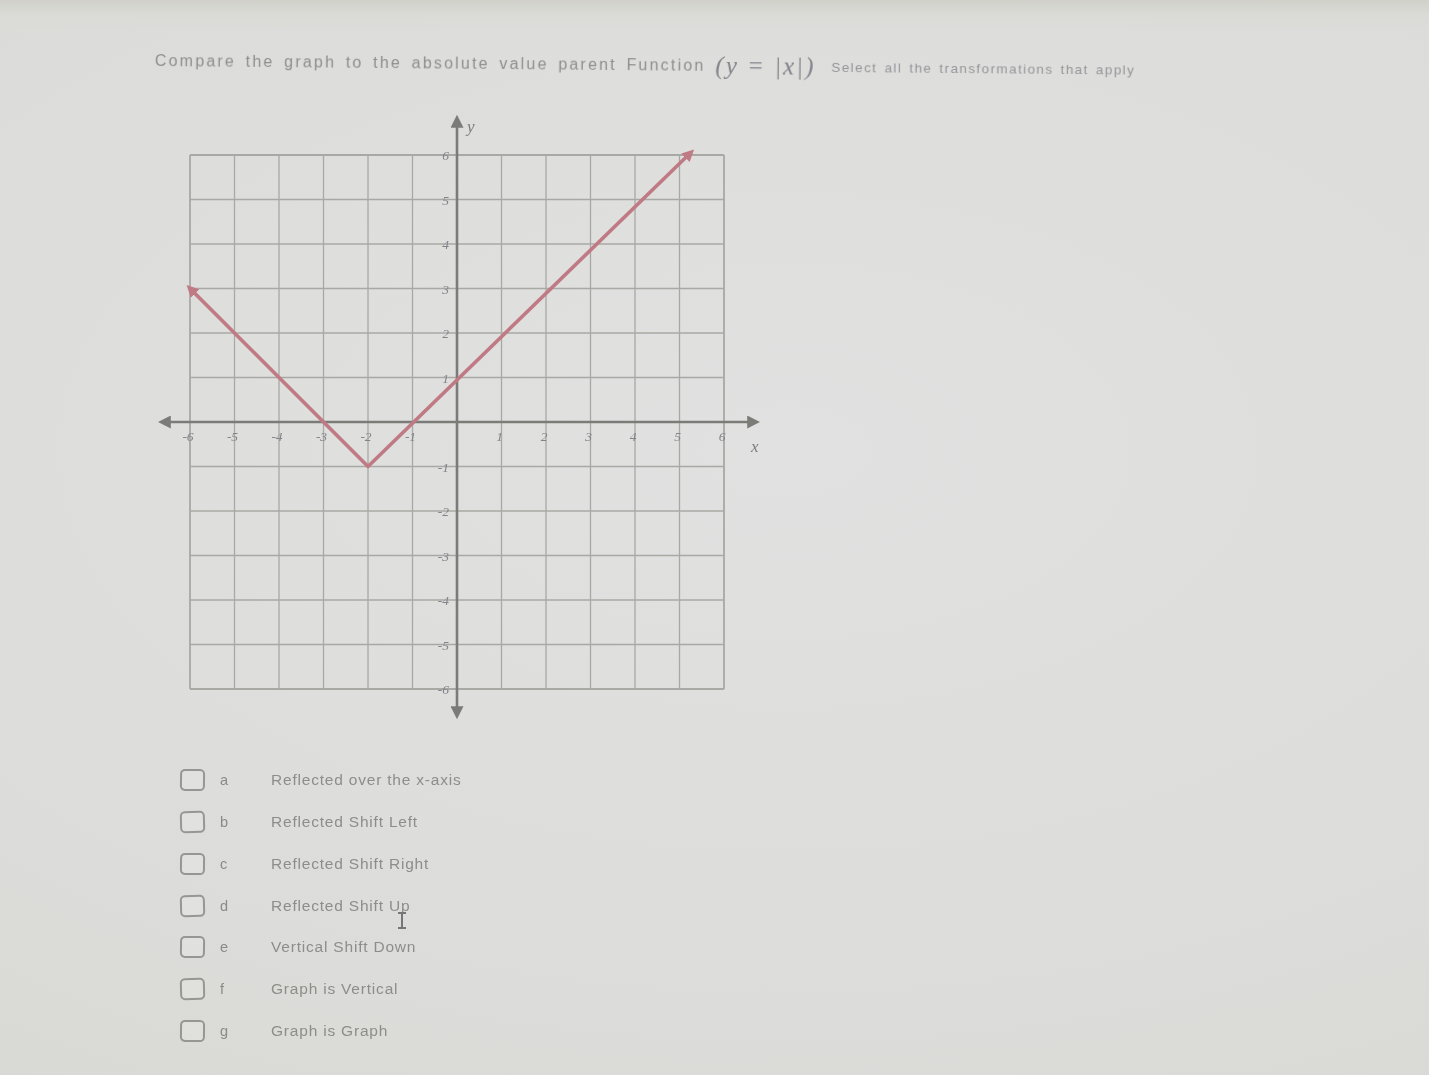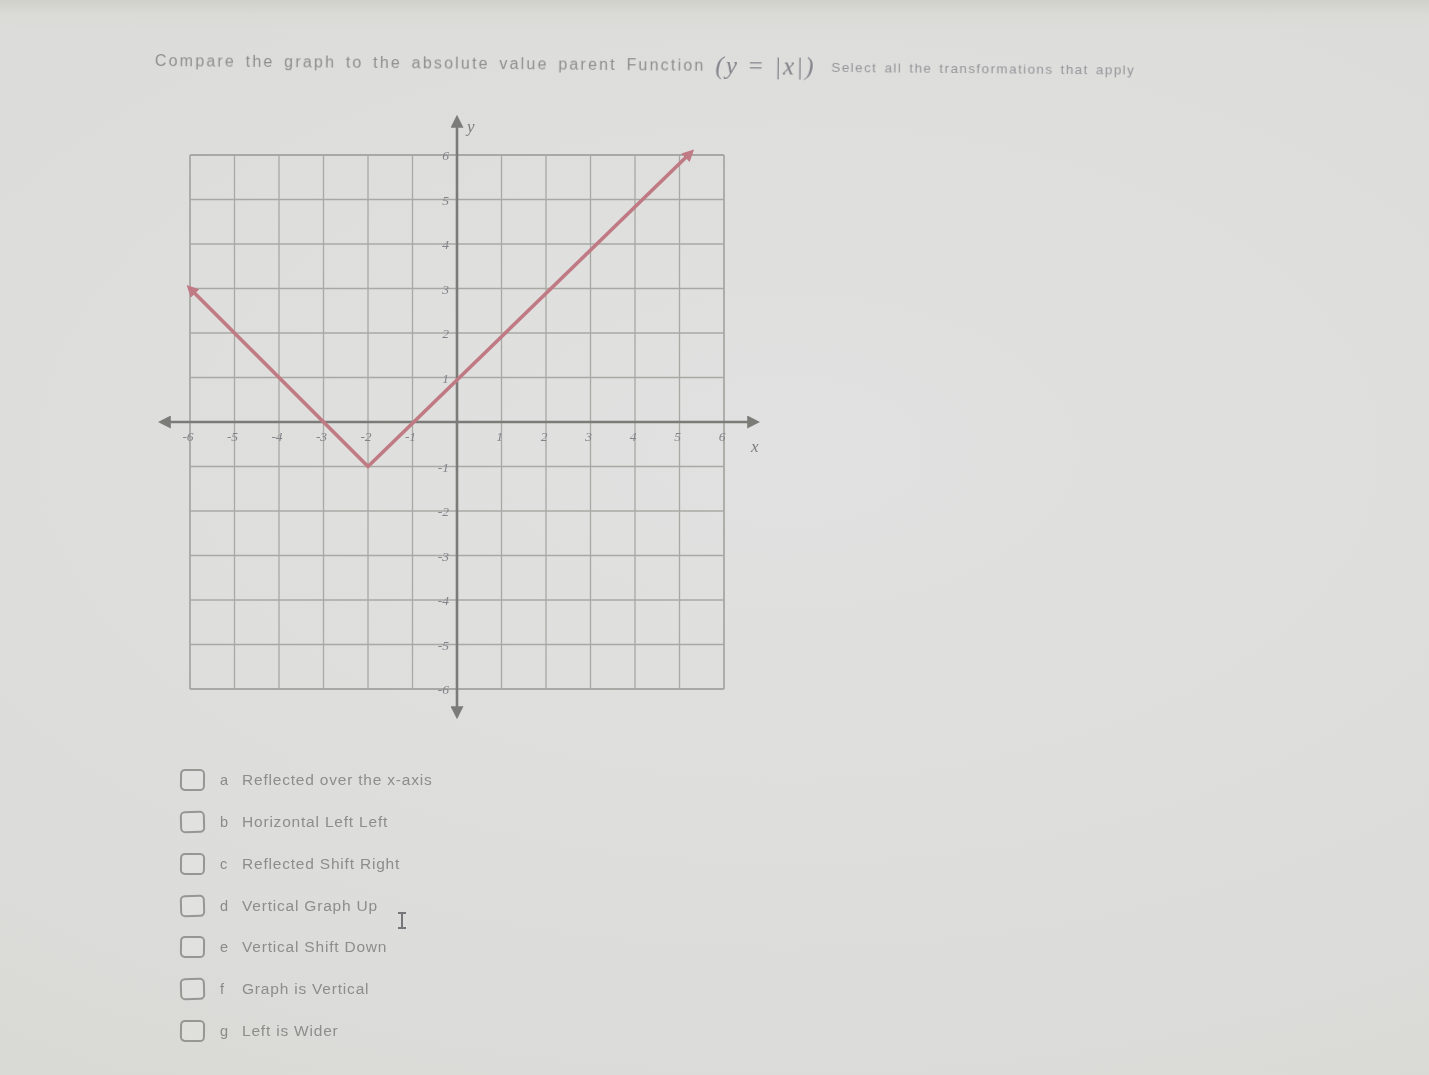--- a/index.html
+++ b/index.html
@@ -33,21 +33,21 @@
 
   
   .option-row{position:absolute;left:180px;height:30px;display:flex;align-items:center;}
   .checkbox{
     width:25px;height:22px;box-sizing:border-box;flex:0 0 auto;
     border:2px solid #969692;border-radius:5px;background:rgba(255,255,255,0.14);
   }
   .option-row:nth-of-type(odd)  .checkbox{transform:rotate(-1.6deg);}
   .option-row:nth-of-type(even) .checkbox{transform:rotate(0.8deg);}
   .opt-letter{width:22px;margin-left:15px;font-size:14.5px;color:#8a8a87;}
-  .opt-label{font-size:15.5px;letter-spacing:0.8px;color:#8d8d8a;white-space:nowrap;}
+  .opt-label{margin-left:29px;font-size:15.5px;letter-spacing:0.8px;color:#8d8d8a;white-space:nowrap;}
 
   
   .text-cursor{position:absolute;left:396px;top:912px;width:12px;height:17px;}
   .text-cursor::before{content:"";position:absolute;left:5px;top:1px;width:2px;height:15px;background:#75757a;}
   .text-cursor::after{
     content:"";position:absolute;left:2px;top:0;width:8px;height:2px;background:#75757a;
     box-shadow:0 15px 0 #75757a;
   }
 </style>
 </head>
@@ -128,43 +128,43 @@
     </svg>
 
   <div class="option-row soft" style="top:765px">
     <span class="checkbox"></span>
     <span class="opt-letter">a</span>
     <span class="opt-label">Reflected over the x-axis</span>
   </div>
   <div class="option-row soft" style="top:807px">
     <span class="checkbox"></span>
     <span class="opt-letter">b</span>
-    <span class="opt-label">Horizontal Left Left</span>
+    <span class="opt-label">Reflected Shift Left</span>
   </div>
   <div class="option-row soft" style="top:849px">
     <span class="checkbox"></span>
     <span class="opt-letter">c</span>
     <span class="opt-label">Reflected Shift Right</span>
   </div>
   <div class="option-row soft" style="top:891px">
     <span class="checkbox"></span>
     <span class="opt-letter">d</span>
-    <span class="opt-label">Vertical Graph Up</span>
+    <span class="opt-label">Reflected Shift Up</span>
   </div>
   <div class="option-row soft" style="top:932px">
     <span class="checkbox"></span>
     <span class="opt-letter">e</span>
     <span class="opt-label">Vertical Shift Down</span>
   </div>
   <div class="option-row soft" style="top:974px">
     <span class="checkbox"></span>
     <span class="opt-letter">f</span>
     <span class="opt-label">Graph is Vertical</span>
   </div>
   <div class="option-row soft" style="top:1016px">
     <span class="checkbox"></span>
     <span class="opt-letter">g</span>
-    <span class="opt-label">Left is Wider</span>
+    <span class="opt-label">Graph is Graph</span>
   </div>
 
   <div class="text-cursor"></div>
 
 </div>
 
 </body></html>

